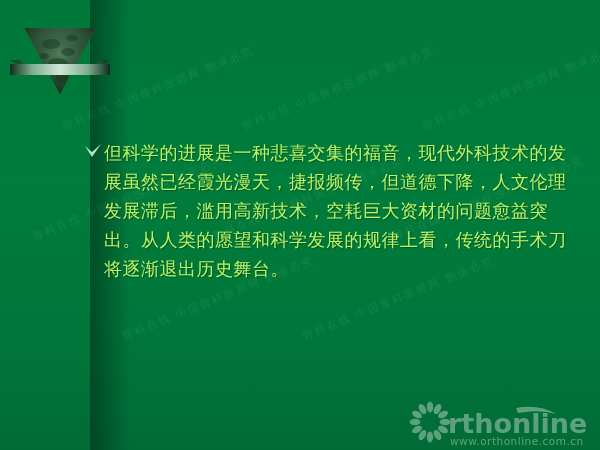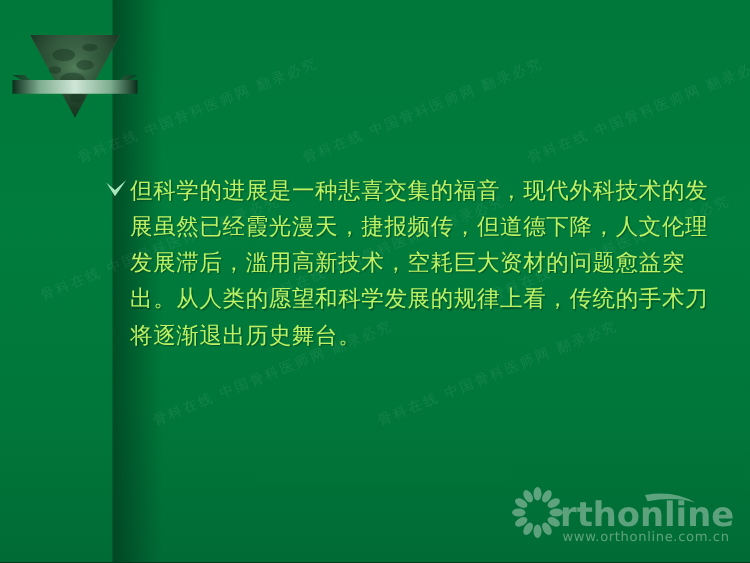--- a/index.html
+++ b/index.html
@@ -104,21 +104,21 @@
     letter-spacing: 0.5px;
     text-shadow: 1px 1px 1px rgba(0,0,0,0.30);
     white-space: pre-line;
     font-family: "DejaVu Sans", "Liberation Sans", sans-serif;
   }
 
   
   .brand {
     position: absolute;
     right: 6px;
-    bottom: 12px;
+    bottom: 0;
     width: 190px;
     height: 50px;
     opacity: 0.55;
   }
   .brand svg { display: block; }
 </style>
 </head>
 <body>
 
 <div id="slide">

